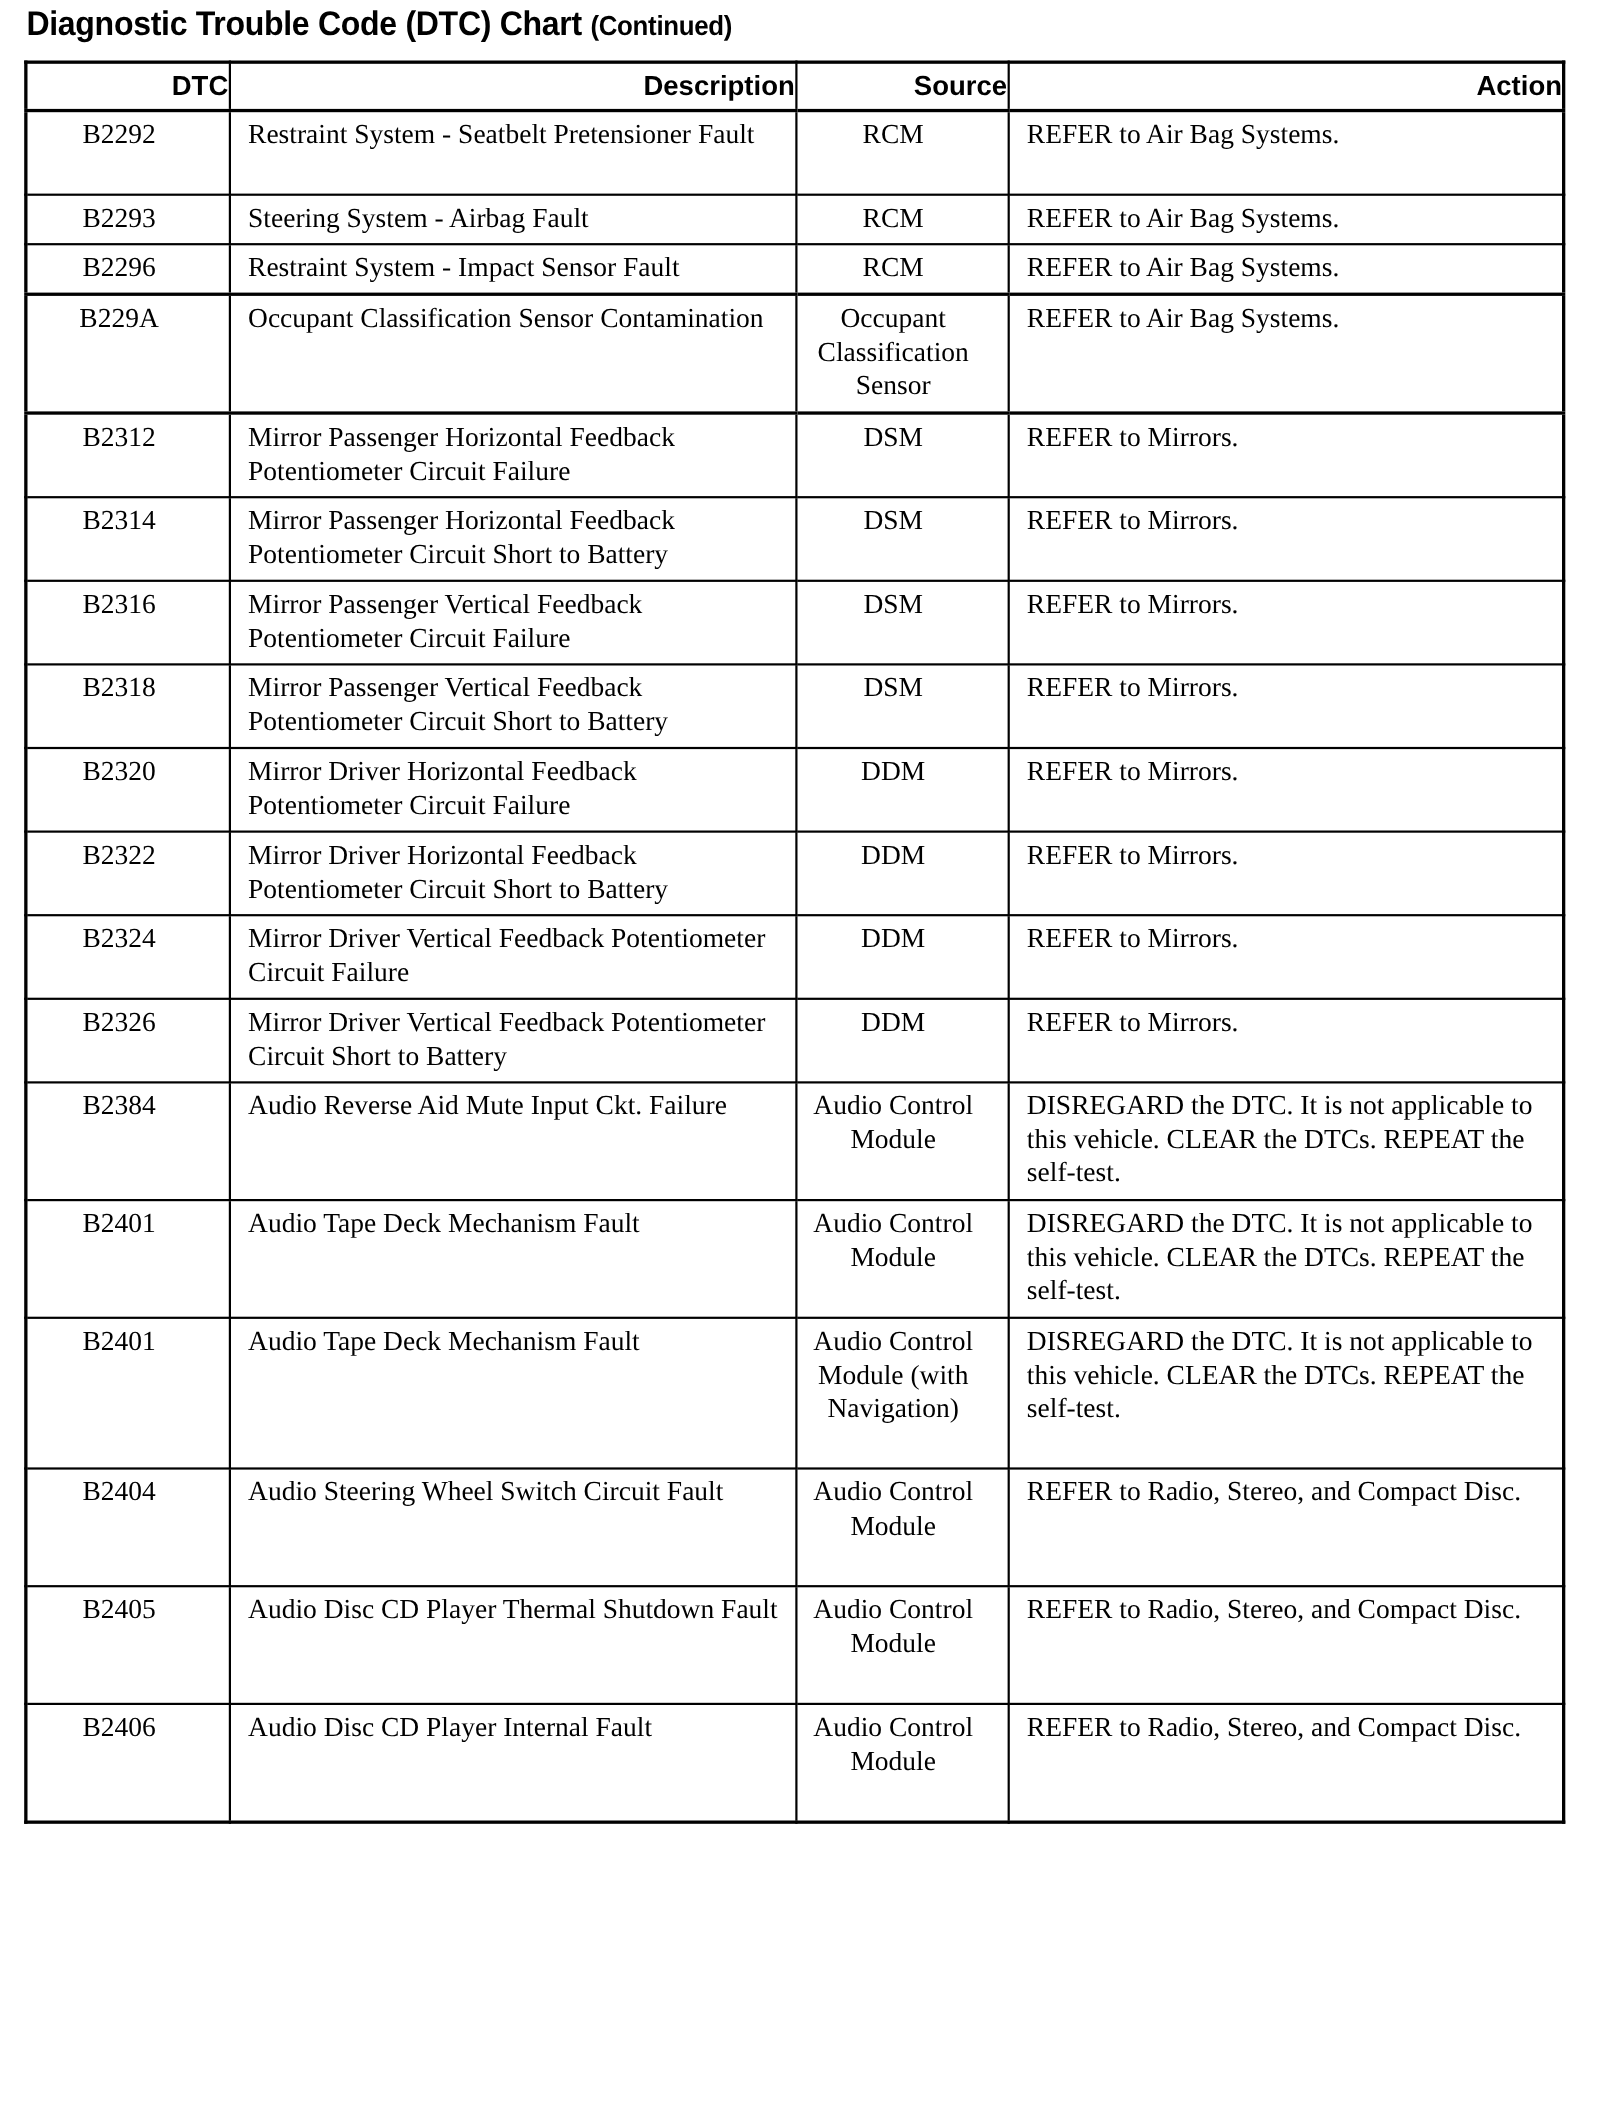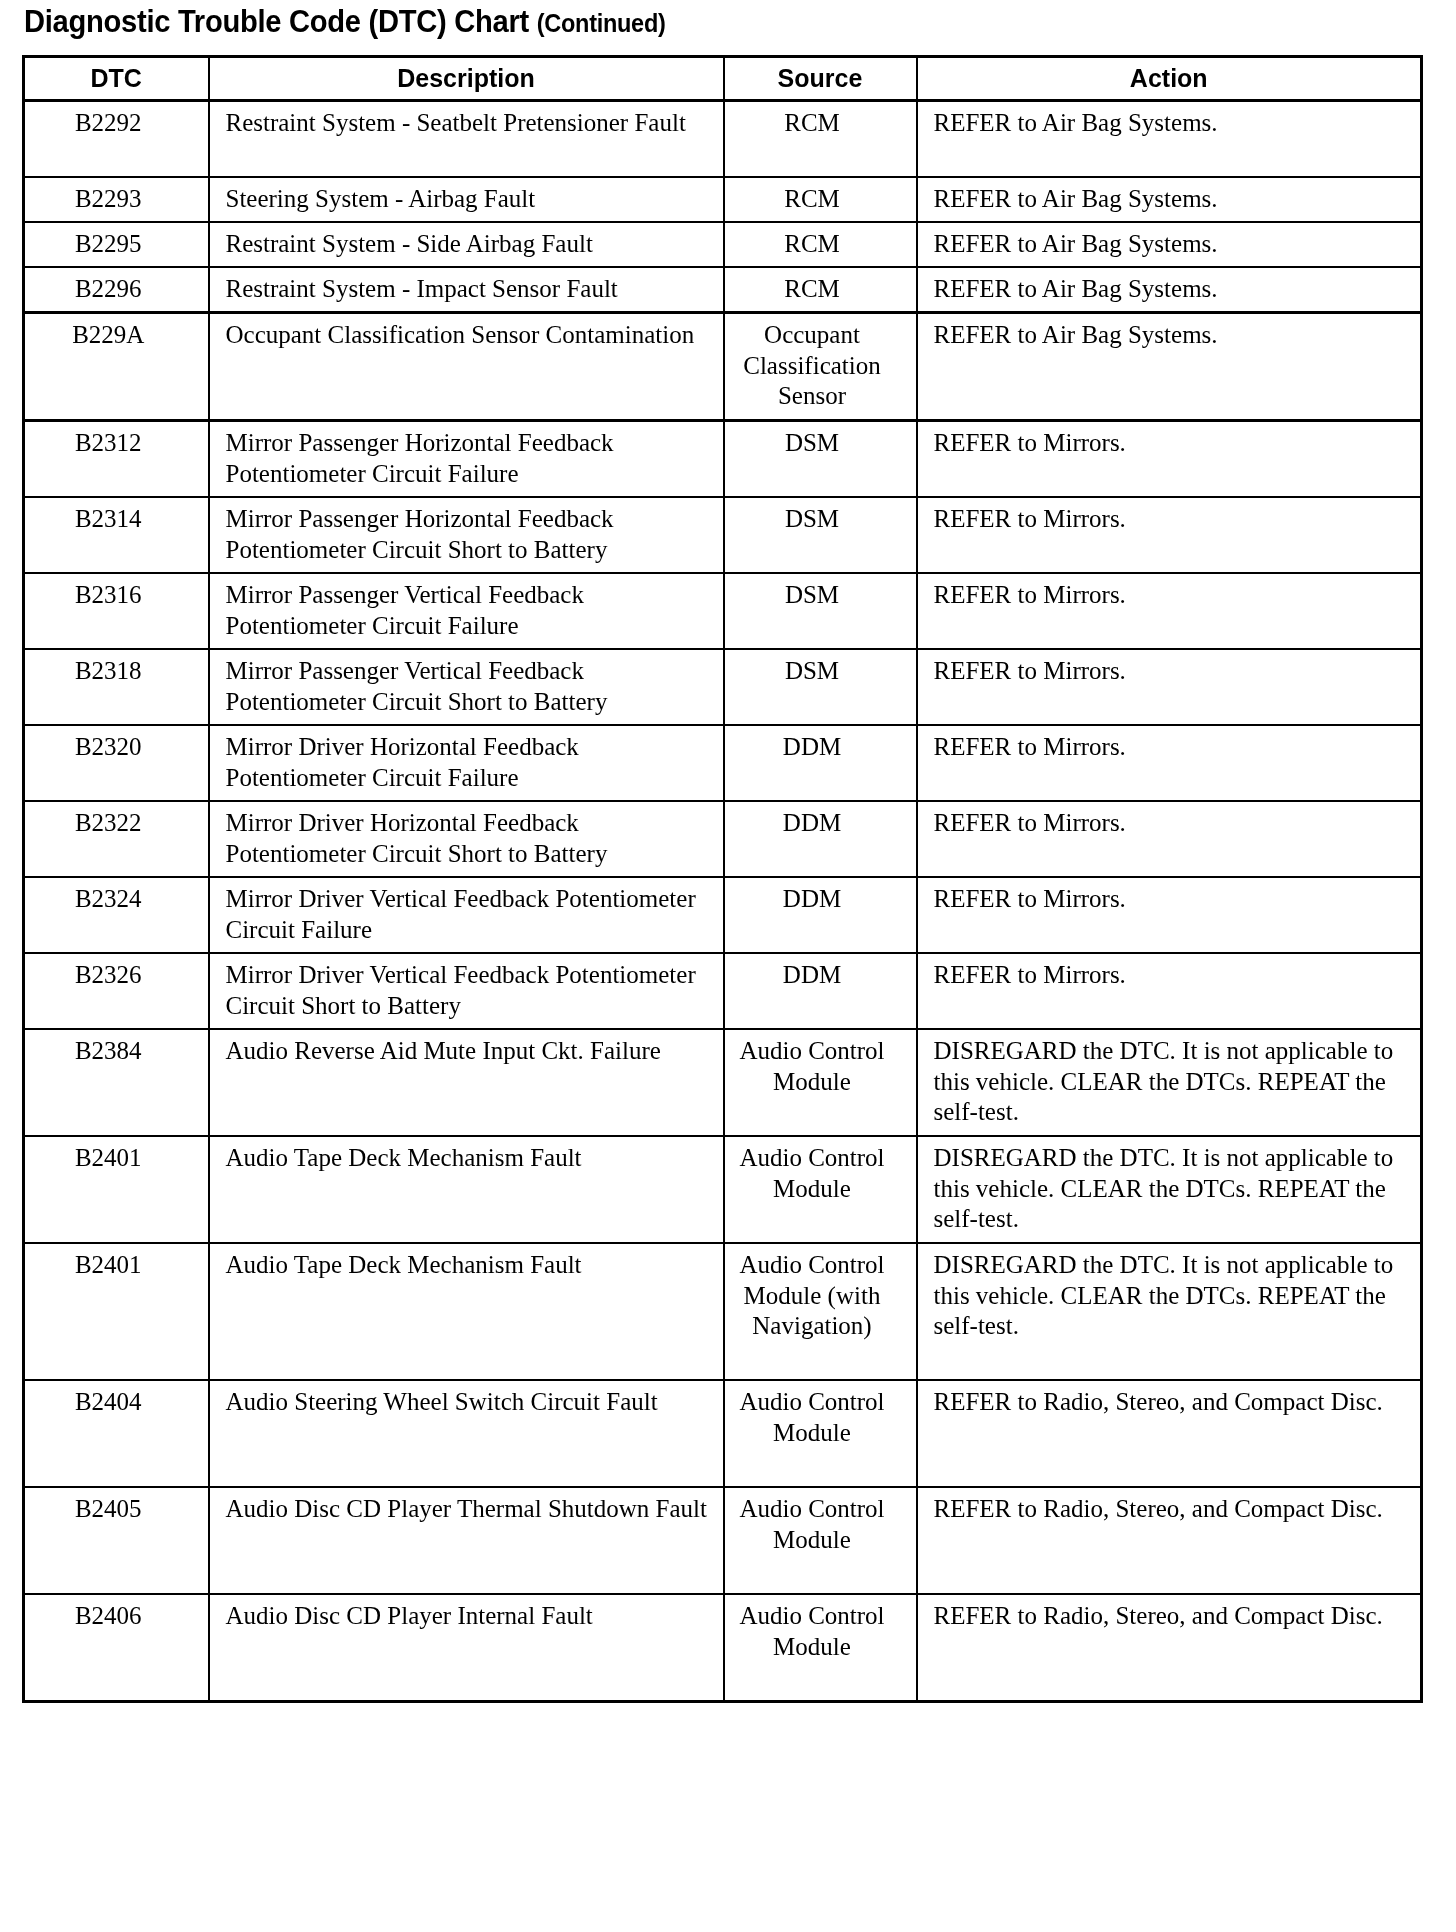--- a/index.html
+++ b/index.html
@@ -13,21 +13,21 @@
   .title .cont { font-size: 25px; }
   table {
     position: absolute; left: 22px; top: 55px;
     width: 1398px; border-collapse: collapse; table-layout: fixed;
     border: 3px solid #000;
   }
   col.c1 { width: 185px; } col.c2 { width: 515px; } col.c3 { width: 193px; } col.c4 { width: 505px; }
   th {
     font-family: "Liberation Sans", sans-serif; font-weight: bold; font-size: 25px;
     height: 41px; padding: 0; border: 2px solid #000; border-bottom-width: 3px;
-    text-align: center; vertical-align: middle; color: #000;
+    text-align: right; vertical-align: middle; color: #000;
   }
   td {
     font-family: "Liberation Serif", serif; font-size: 25px; line-height: 30.5px;
     color: #000; border: 2px solid #000; vertical-align: top;
     padding: 6px 14px 6px 16px;
   }
   td.dtc, td.src { text-align: center; padding-left: 4px; padding-right: 20px; }
   td.desc, td.act { text-align: left; }
   tr.l1 td { height: 31px; }
   tr.l2 td { height: 62px; }
@@ -61,26 +61,20 @@
   <tbody id="tbody">
       <tr class="l2">
         <td class="dtc">B2292</td>
         <td class="desc">Restraint System - Seatbelt Pretensioner Fault</td>
         <td class="src">RCM</td>
         <td class="act">REFER to Air Bag Systems.</td>
       </tr>
       <tr class="l1">
         <td class="dtc">B2293</td>
         <td class="desc">Steering System - Airbag Fault</td>
-        <td class="src">RCM</td>
-        <td class="act">REFER to Air Bag Systems.</td>
-      </tr>
-      <tr class="l1">
-        <td class="dtc">B2295</td>
-        <td class="desc">Restraint System - Side Airbag Fault</td>
         <td class="src">RCM</td>
         <td class="act">REFER to Air Bag Systems.</td>
       </tr>
       <tr class="l1">
         <td class="dtc">B2296</td>
         <td class="desc">Restraint System - Impact Sensor Fault</td>
         <td class="src">RCM</td>
         <td class="act">REFER to Air Bag Systems.</td>
       </tr>
       <tr class="l3 thick">

